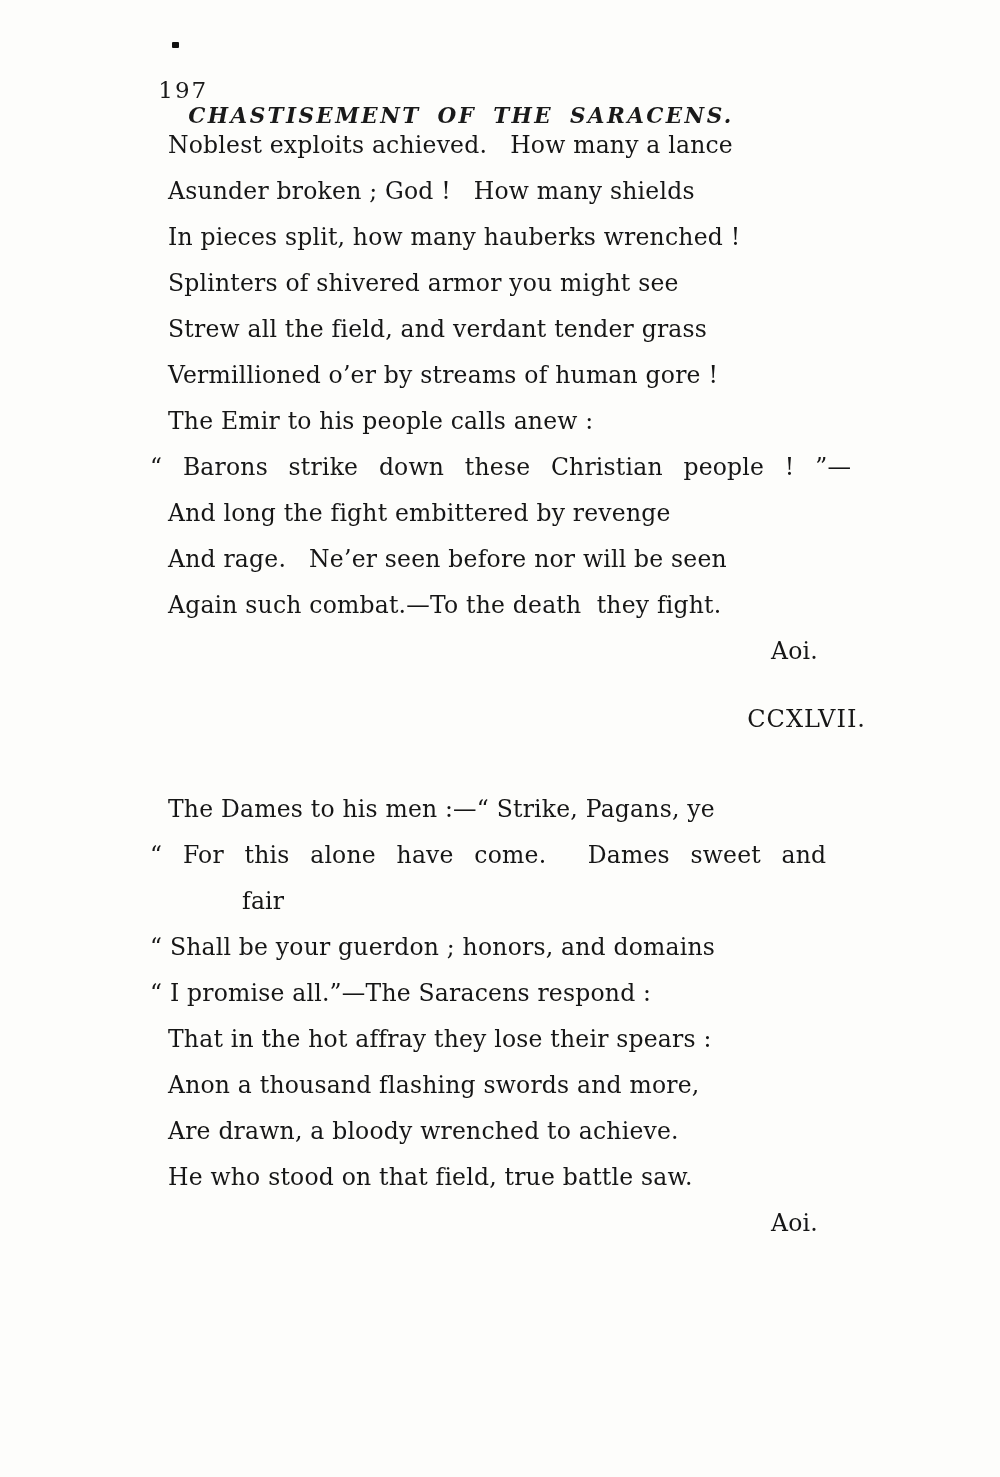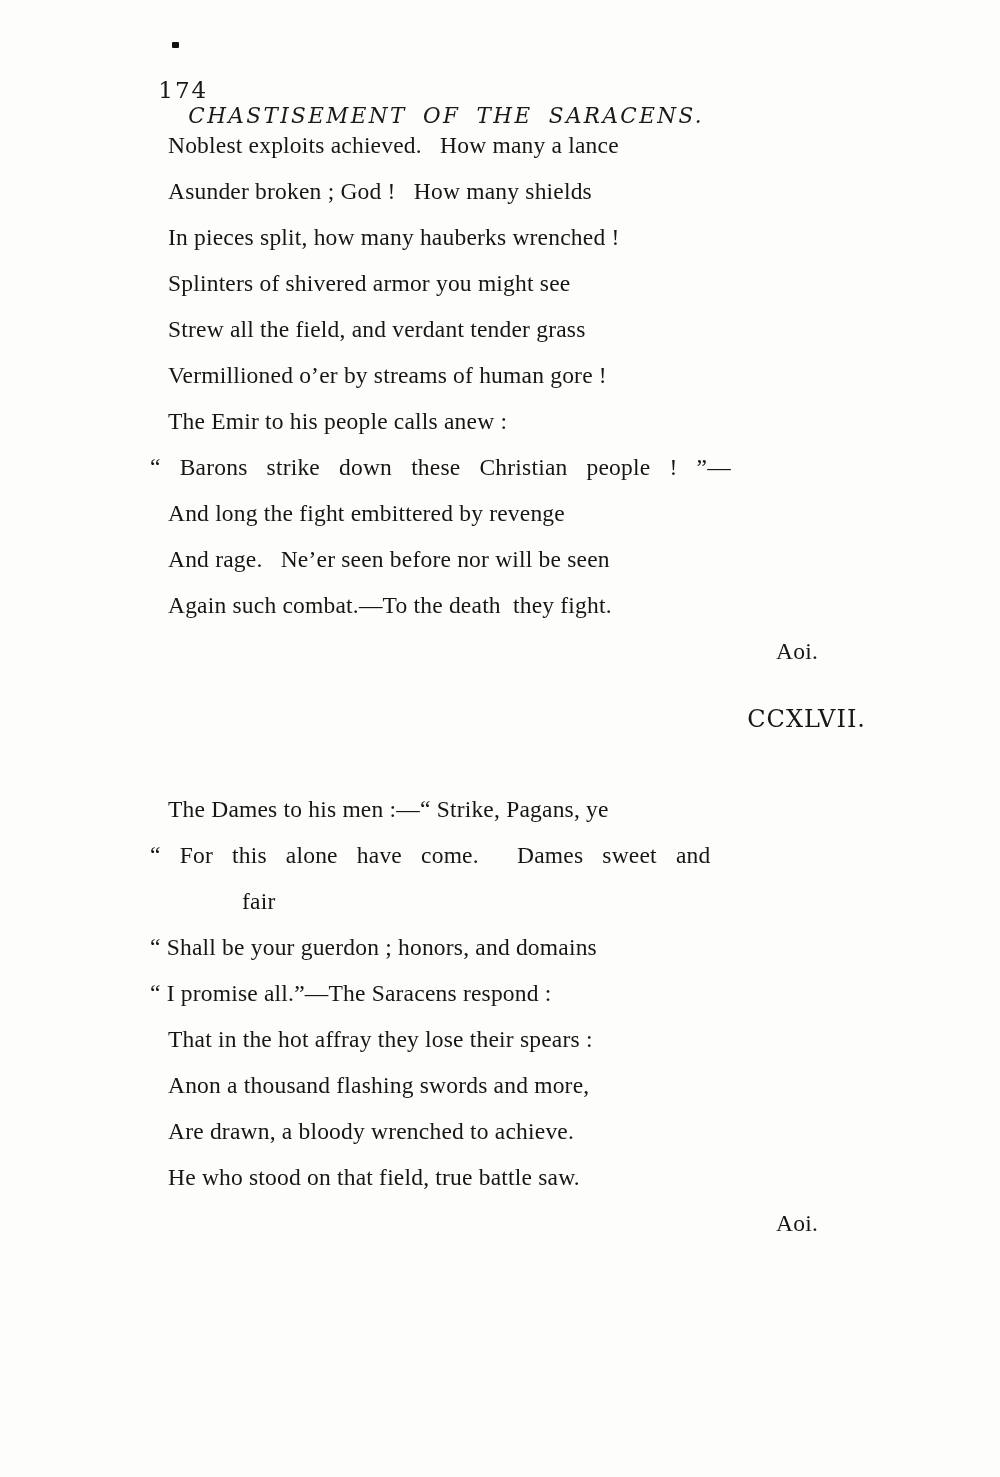--- a/index.html
+++ b/index.html
@@ -40,36 +40,36 @@
     letter-spacing: 2px;
     color: #1a1a1a;
   }
   .running-title {
     font-style: italic;
     font-size: 21.5px;
     letter-spacing: 2.4px;
     word-spacing: 7px;
     margin-left: 30px;
     color: #1a1a1a;
+    font-weight: bold;
   }
   .poem {
     position: absolute;
     left: 150px;
     top: 122px;
     width: 716px;
     font-size: 23.5px;
   }
   .line {
     display: block;
     height: 46px;
     line-height: 46px;
     white-space: pre;
     padding-left: 18px;
     letter-spacing: 0.2px;
-    font-family: Liberation Serif, serif;
   }
   .line.quote {
     padding-left: 0;
   }
   .line.hang {
     padding-left: 92px;
   }
   .line.aoi {
     text-align: right;
     padding-right: 48px;
@@ -93,21 +93,21 @@
   }
 </style>
 </head>
 <body>
 
 <div class="page">
 
   <span class="ink-spot"></span>
 
   <div class="page-header">
-    <span class="page-number">174</span>
+    <span class="page-number">197</span>
     <span class="running-title">CHASTISEMENT OF THE SARACENS.</span>
   </div>
 
   <div class="poem">
 
     <span class="line">Noblest exploits achieved.   How many a lance</span>
     <span class="line">Asunder broken ; God !   How many shields</span>
     <span class="line">In pieces split, how many hauberks wrenched !</span>
     <span class="line">Splinters of shivered armor you might see</span>
     <span class="line">Strew all the field, and verdant tender grass</span>

